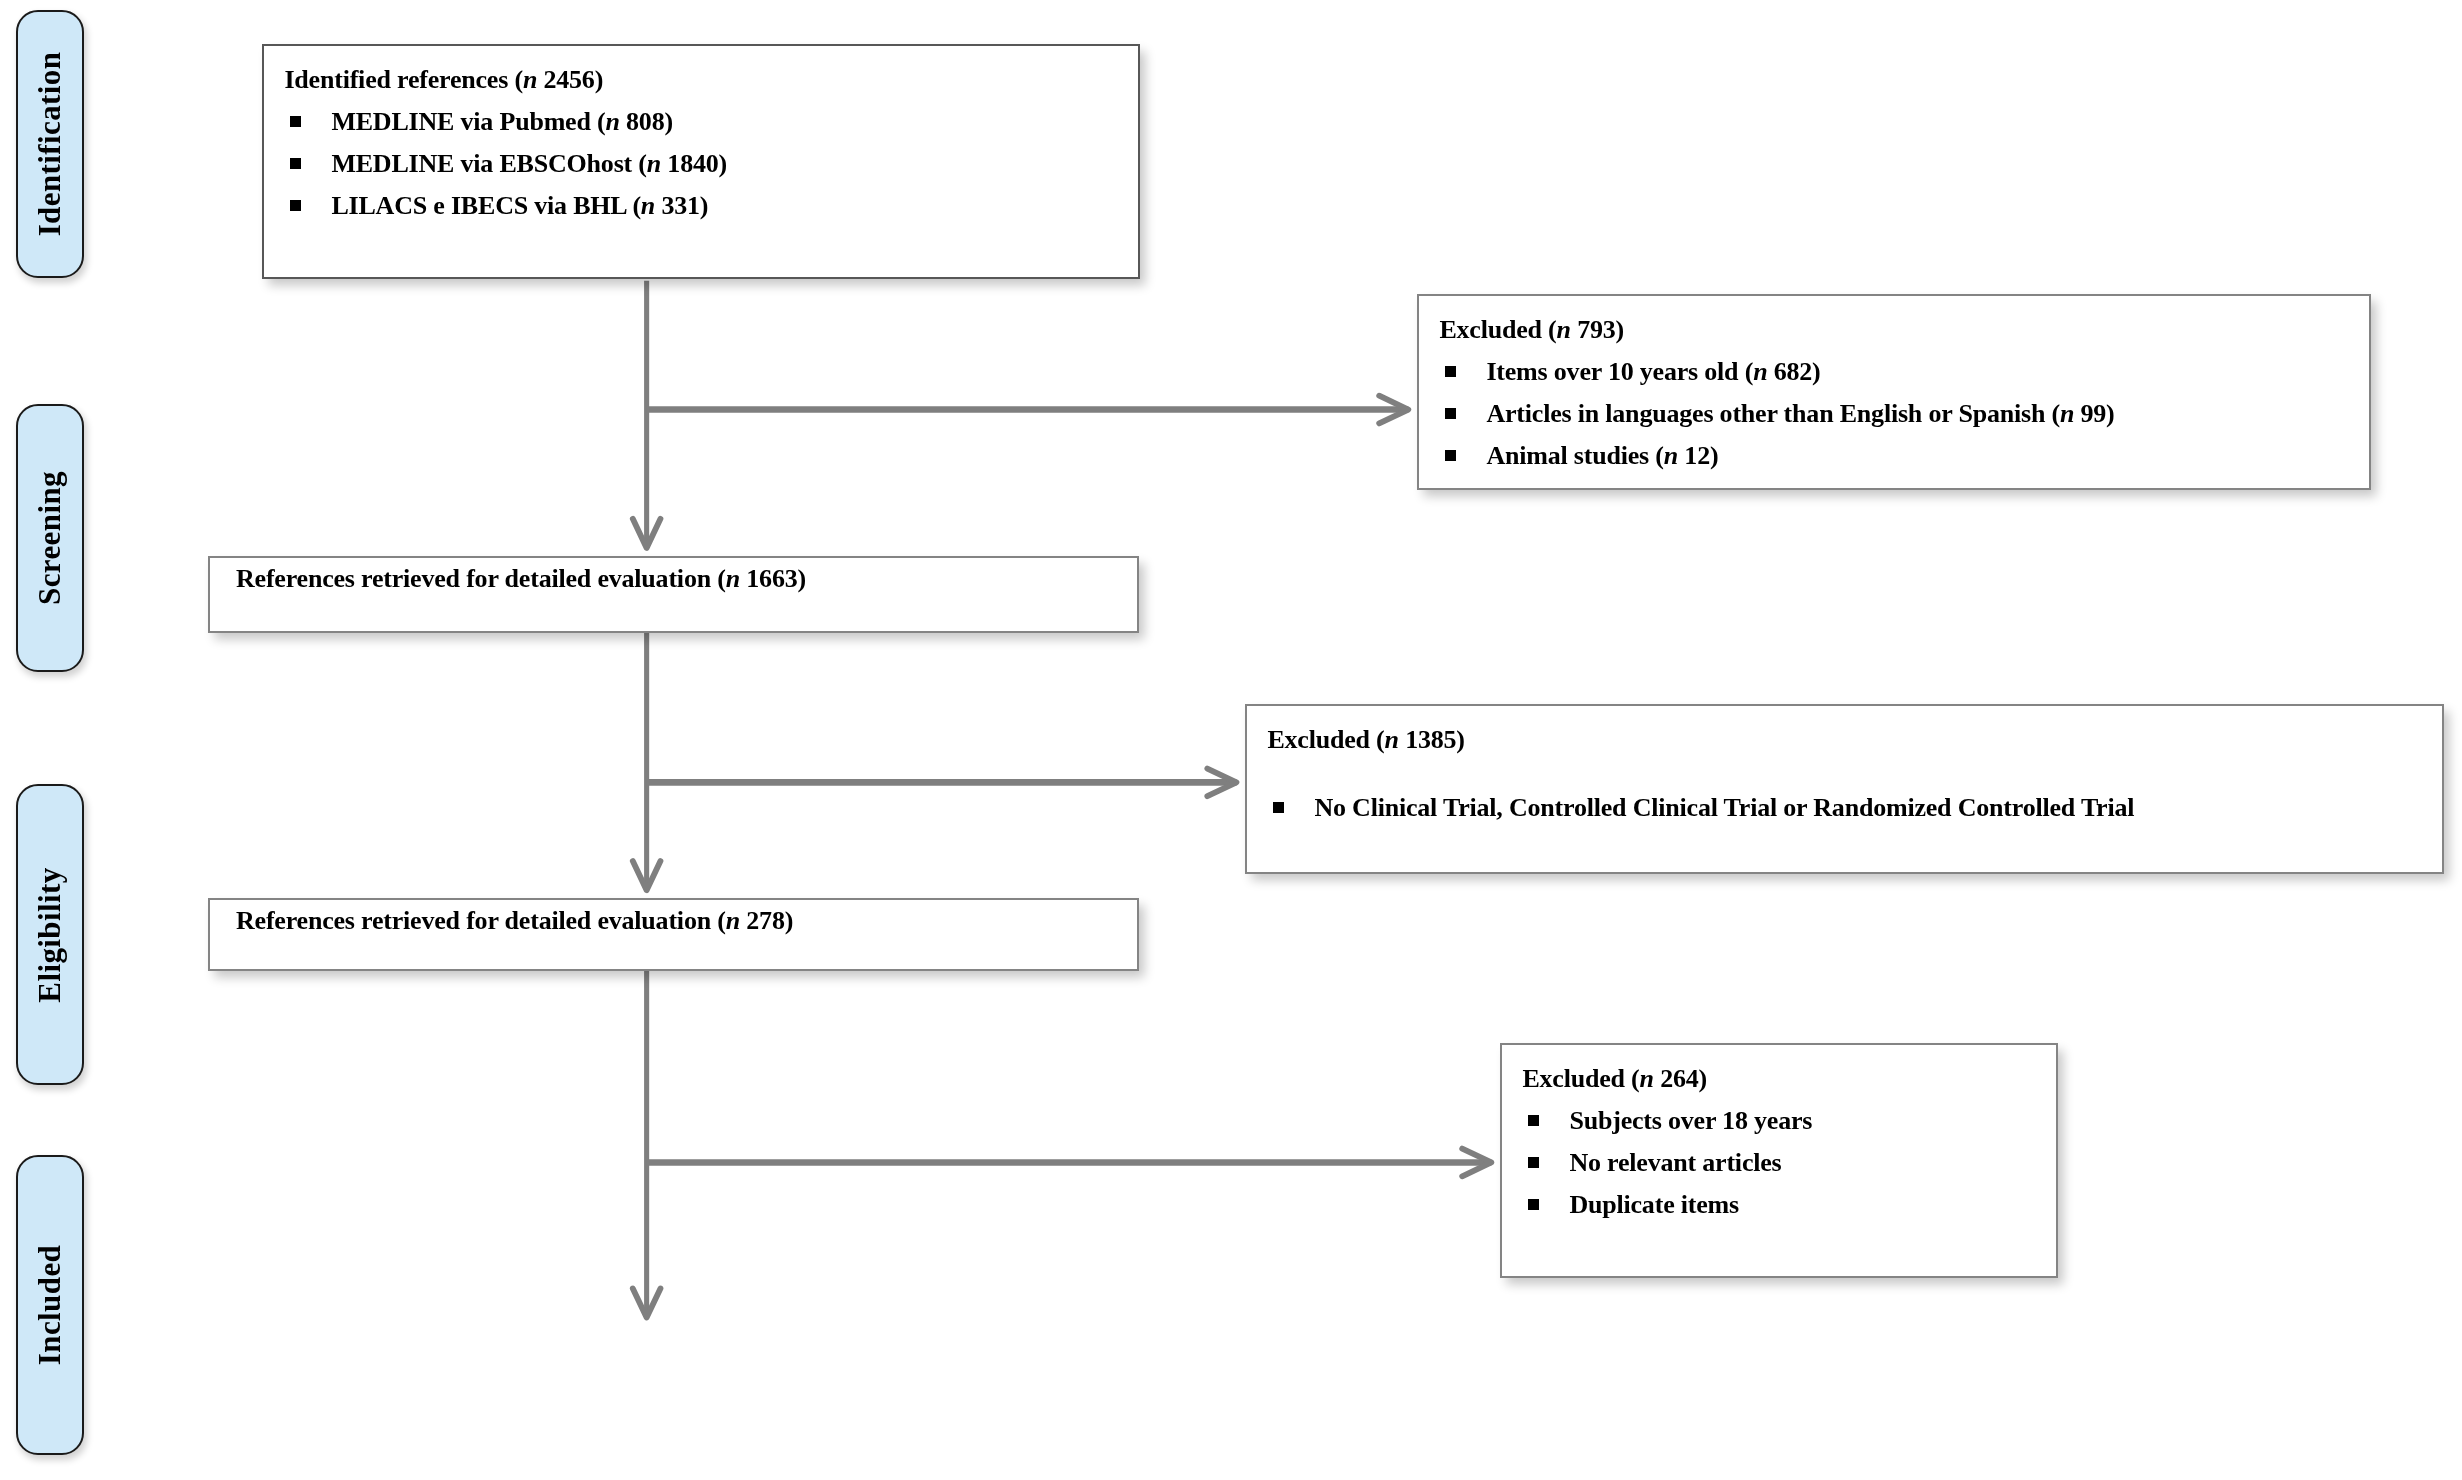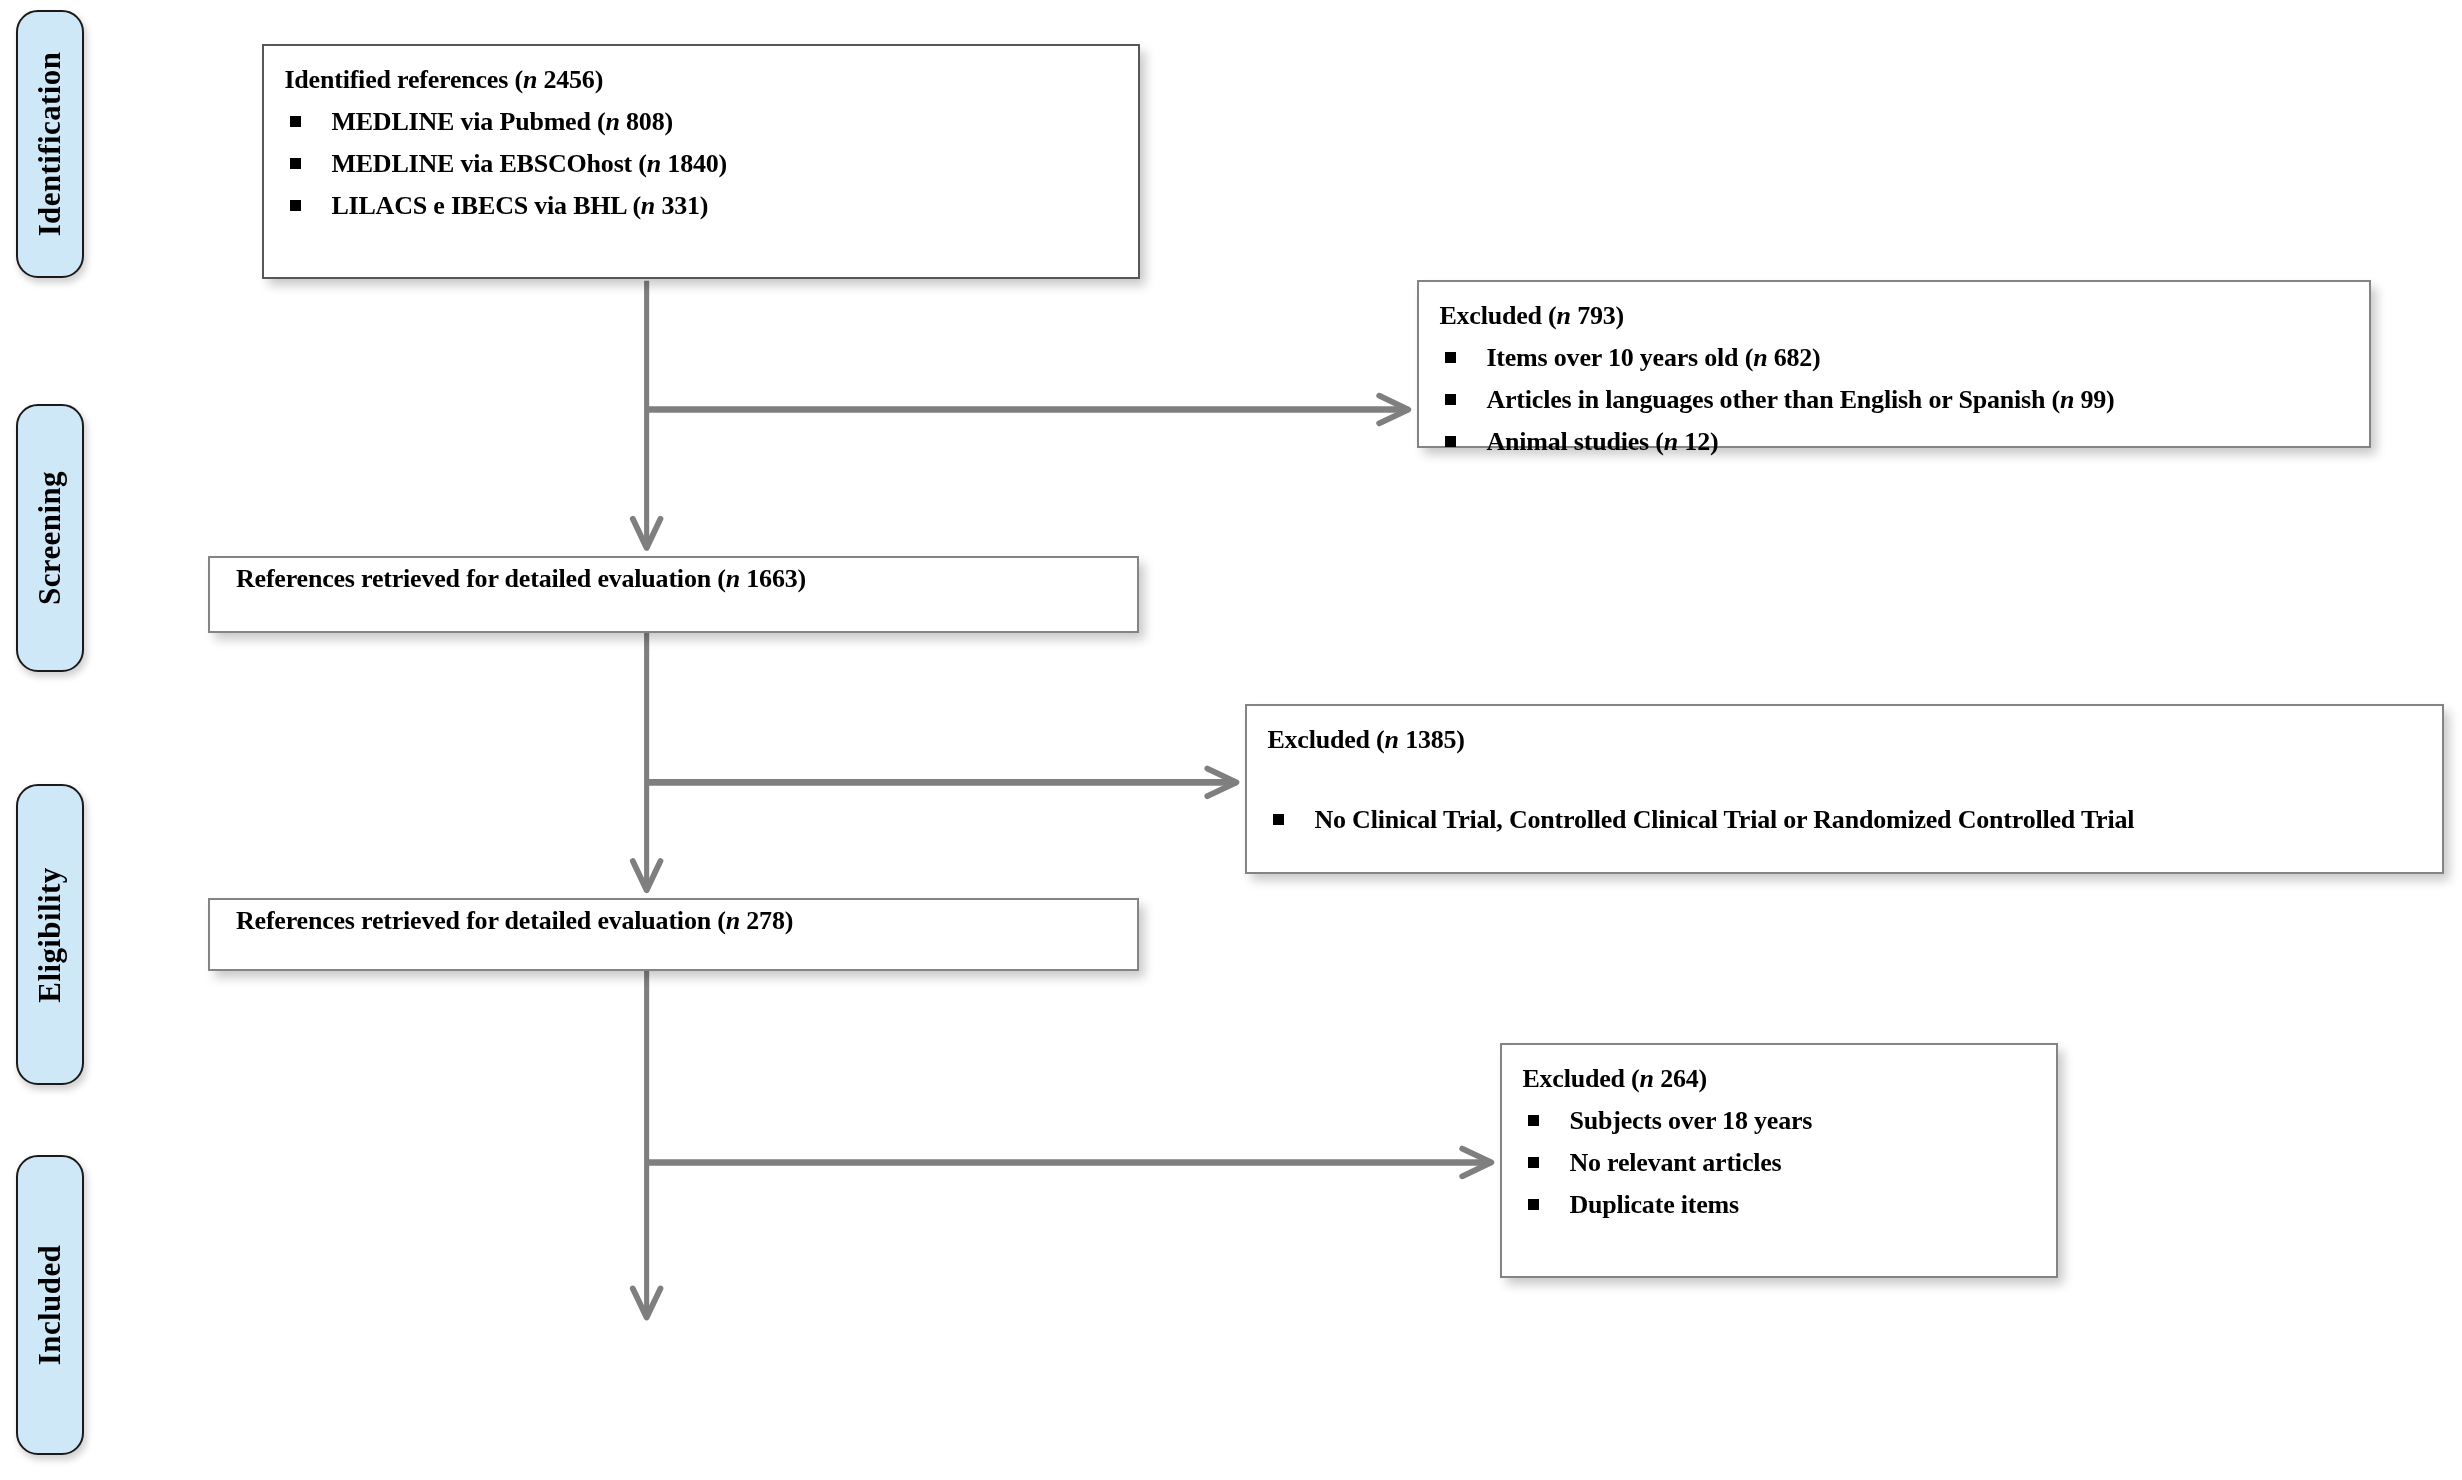--- a/index.html
+++ b/index.html
@@ -128,36 +128,36 @@
 
   <div class="fbox dark" style="left:262px;top:44px;width:878px;height:235px">
     <div class="title"><span>Identified references (</span><i class="n">n</i><span> 2456)</span></div>
     <div class="items">
       <div class="item"><span class="sq"></span><span>MEDLINE via Pubmed (</span><i class="n">n</i><span> 808)</span></div>
       <div class="item"><span class="sq"></span><span>MEDLINE via EBSCOhost (</span><i class="n">n</i><span> 1840)</span></div>
       <div class="item"><span class="sq"></span><span>LILACS e IBECS via BHL (</span><i class="n">n</i><span> 331)</span></div>
     </div>
   </div>
 
-  <div class="fbox" style="left:1417px;top:280px;width:954px;height:168px">
+  <div class="fbox" style="left:1417px;top:294px;width:954px;height:196px">
     <div class="title"><span>Excluded (</span><i class="n">n</i><span> 793)</span></div>
     <div class="items">
       <div class="item"><span class="sq"></span><span>Items over 10 years old (</span><i class="n">n</i><span> 682)</span></div>
       <div class="item"><span class="sq"></span><span>Articles in languages other than English or Spanish (</span><i class="n">n</i><span> 99)</span></div>
       <div class="item"><span class="sq"></span><span>Animal studies (</span><i class="n">n</i><span> 12)</span></div>
     </div>
   </div>
 
   <div class="fbox single" style="left:208px;top:556px;width:931px;height:77px">
     <div class="title"><span>References retrieved for detailed evaluation (</span><i class="n">n</i><span> 1663)</span></div>
   </div>
 
   <div class="fbox" style="left:1245px;top:704px;width:1199px;height:170px">
     <div class="title"><span>Excluded (</span><i class="n">n</i><span> 1385)</span></div>
-    <div class="items" style="margin-top:38px">
+    <div class="items" style="margin-top:26px">
       <div class="item"><span class="sq"></span><span>No Clinical Trial, Controlled Clinical Trial or Randomized Controlled Trial</span><i class="n"></i><span></span></div>
     </div>
   </div>
 
   <div class="fbox single" style="left:208px;top:898px;width:931px;height:73px">
     <div class="title"><span>References retrieved for detailed evaluation (</span><i class="n">n</i><span> 278)</span></div>
   </div>
 
   <div class="fbox" style="left:1500px;top:1043px;width:558px;height:235px">
     <div class="title"><span>Excluded (</span><i class="n">n</i><span> 264)</span></div>

